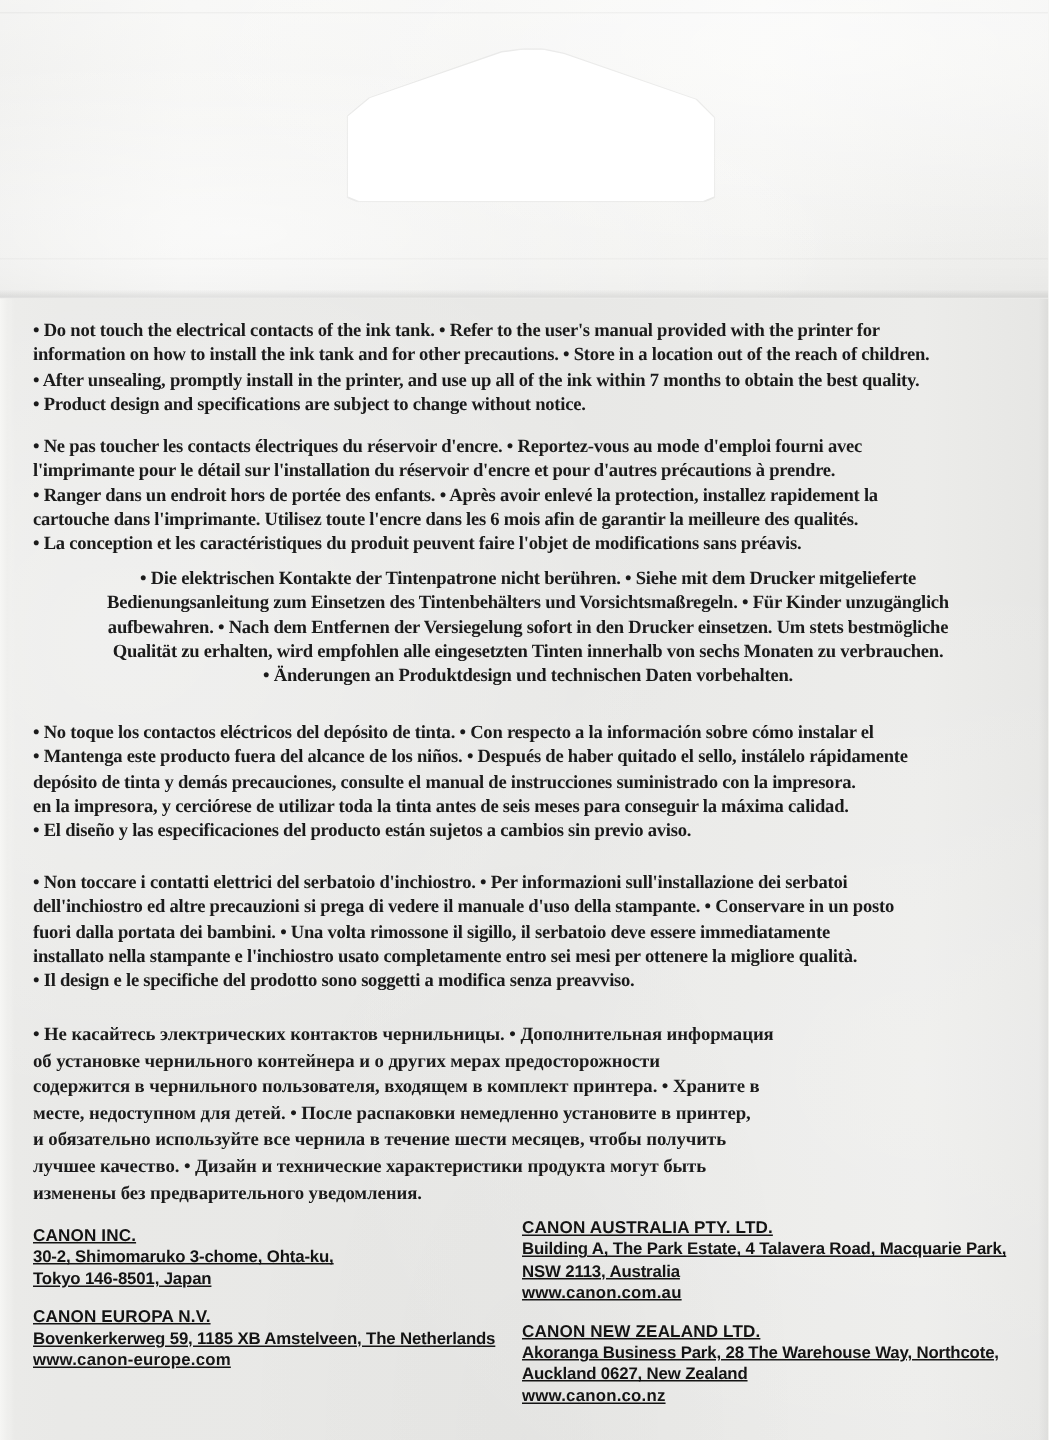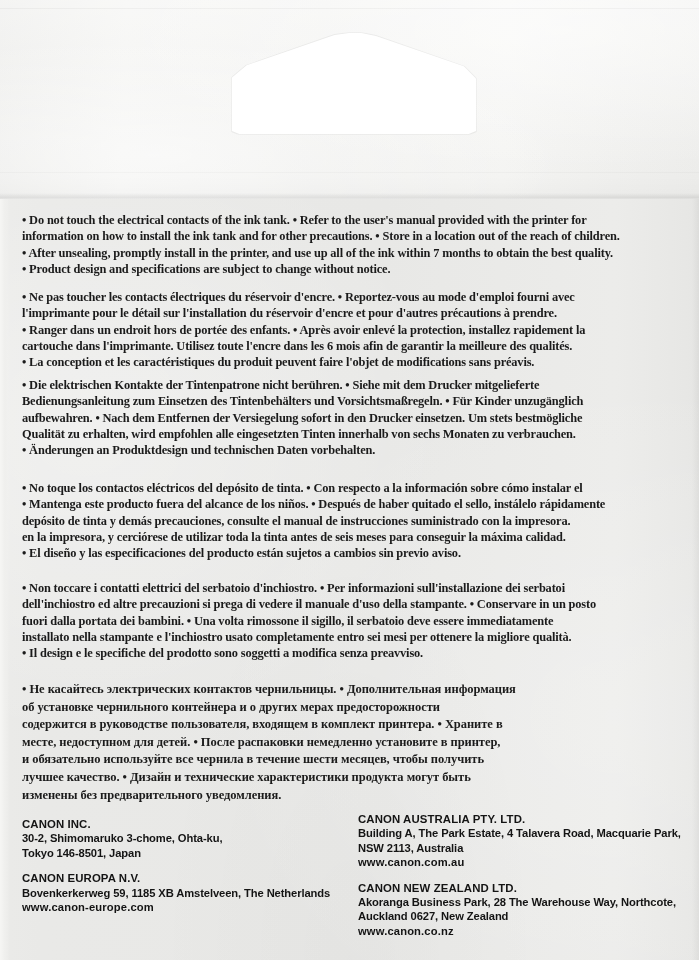--- a/index.html
+++ b/index.html
@@ -161,23 +161,24 @@
     width: 699px;
     height: 149px;
   }
   .addr-col {
     position: absolute;
     color: #141414;
     font-size: 11.2px;
     line-height: 14.4px;
     letter-spacing: -0.1px;
     font-weight: 600;
+    text-decoration: underline;
   }
   .addr-col.left  { left: 22px;  top: 6px;  width: 320px; }
-  .addr-col.right { left: 358px; top: 1px;  width: 330px; }
+  .addr-col.right { left: 348px; top: 1px;  width: 330px; }
 
   .addr-entry { margin-bottom: 11px; }
   .addr-entry:last-child { margin-bottom: 0; }
   .addr-name {
     font-weight: 800;
     letter-spacing: 0.1px;
     font-size: 11.4px;
   }
   .addr-line { font-weight: 600; }
   .addr-url {
@@ -212,21 +213,21 @@
     </div>
 
     <div class="notice-block fr" style="top:90px;">
       <p>• Ne pas toucher les contacts électriques du réservoir d'encre. • Reportez-vous au mode d'emploi fourni avec</p>
       <p>l'imprimante pour le détail sur l'installation du réservoir d'encre et pour d'autres précautions à prendre.</p>
       <p>• Ranger dans un endroit hors de portée des enfants. • Après avoir enlevé la protection, installez rapidement la</p>
       <p>cartouche dans l'imprimante. Utilisez toute l'encre dans les 6 mois afin de garantir la meilleure des qualités.</p>
       <p>• La conception et les caractéristiques du produit peuvent faire l'objet de modifications sans préavis.</p>
     </div>
 
-    <div class="notice-block de" style="top:178px;">
+    <div class="notice-block de" style="top:178px;text-align:center;">
       <p>• Die elektrischen Kontakte der Tintenpatrone nicht berühren. • Siehe mit dem Drucker mitgelieferte</p>
       <p>Bedienungsanleitung zum Einsetzen des Tintenbehälters und Vorsichtsmaßregeln. • Für Kinder unzugänglich</p>
       <p>aufbewahren. • Nach dem Entfernen der Versiegelung sofort in den Drucker einsetzen. Um stets bestmögliche</p>
       <p>Qualität zu erhalten, wird empfohlen alle eingesetzten Tinten innerhalb von sechs Monaten zu verbrauchen.</p>
       <p>• Änderungen an Produktdesign und technischen Daten vorbehalten.</p>
     </div>
 
     <div class="notice-block es" style="top:281px;">
       <p>• No toque los contactos eléctricos del depósito de tinta. • Con respecto a la información sobre cómo instalar el</p>
       <p>• Mantenga este producto fuera del alcance de los niños. • Después de haber quitado el sello, instálelo rápidamente</p>
@@ -239,21 +240,21 @@
       <p>• Non toccare i contatti elettrici del serbatoio d'inchiostro. • Per informazioni sull'installazione dei serbatoi</p>
       <p>dell'inchiostro ed altre precauzioni si prega di vedere il manuale d'uso della stampante. • Conservare in un posto</p>
       <p>fuori dalla portata dei bambini. • Una volta rimossone il sigillo, il serbatoio deve essere immediatamente</p>
       <p>installato nella stampante e l'inchiostro usato completamente entro sei mesi per ottenere la migliore qualità.</p>
       <p>• Il design e le specifiche del prodotto sono soggetti a modifica senza preavviso.</p>
     </div>
 
     <div class="notice-block ru" style="top:482px;">
       <p>• Не касайтесь электрических контактов чернильницы. • Дополнительная информация</p>
       <p>об установке чернильного контейнера и о других мерах предосторожности</p>
-      <p>содержится в руководстве пользователя, входящем в комплект принтера. • Храните в</p>
+      <p>содержится в чернильного пользователя, входящем в комплект принтера. • Храните в</p>
       <p>месте, недоступном для детей. • После распаковки немедленно установите в принтер,</p>
       <p>и обязательно используйте все чернила в течение шести месяцев, чтобы получить</p>
       <p>лучшее качество. • Дизайн и технические характеристики продукта могут быть</p>
       <p>изменены без предварительного уведомления.</p>
     </div>
 
     <div class="addresses">
 
       <div class="addr-col left">
         <div class="addr-entry">

